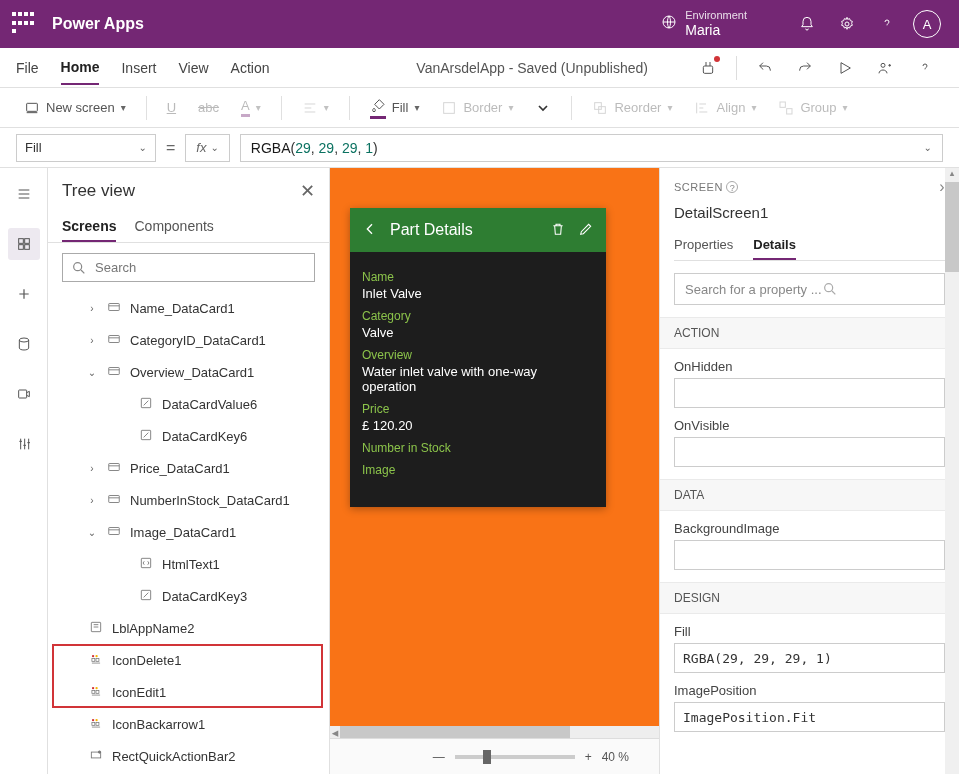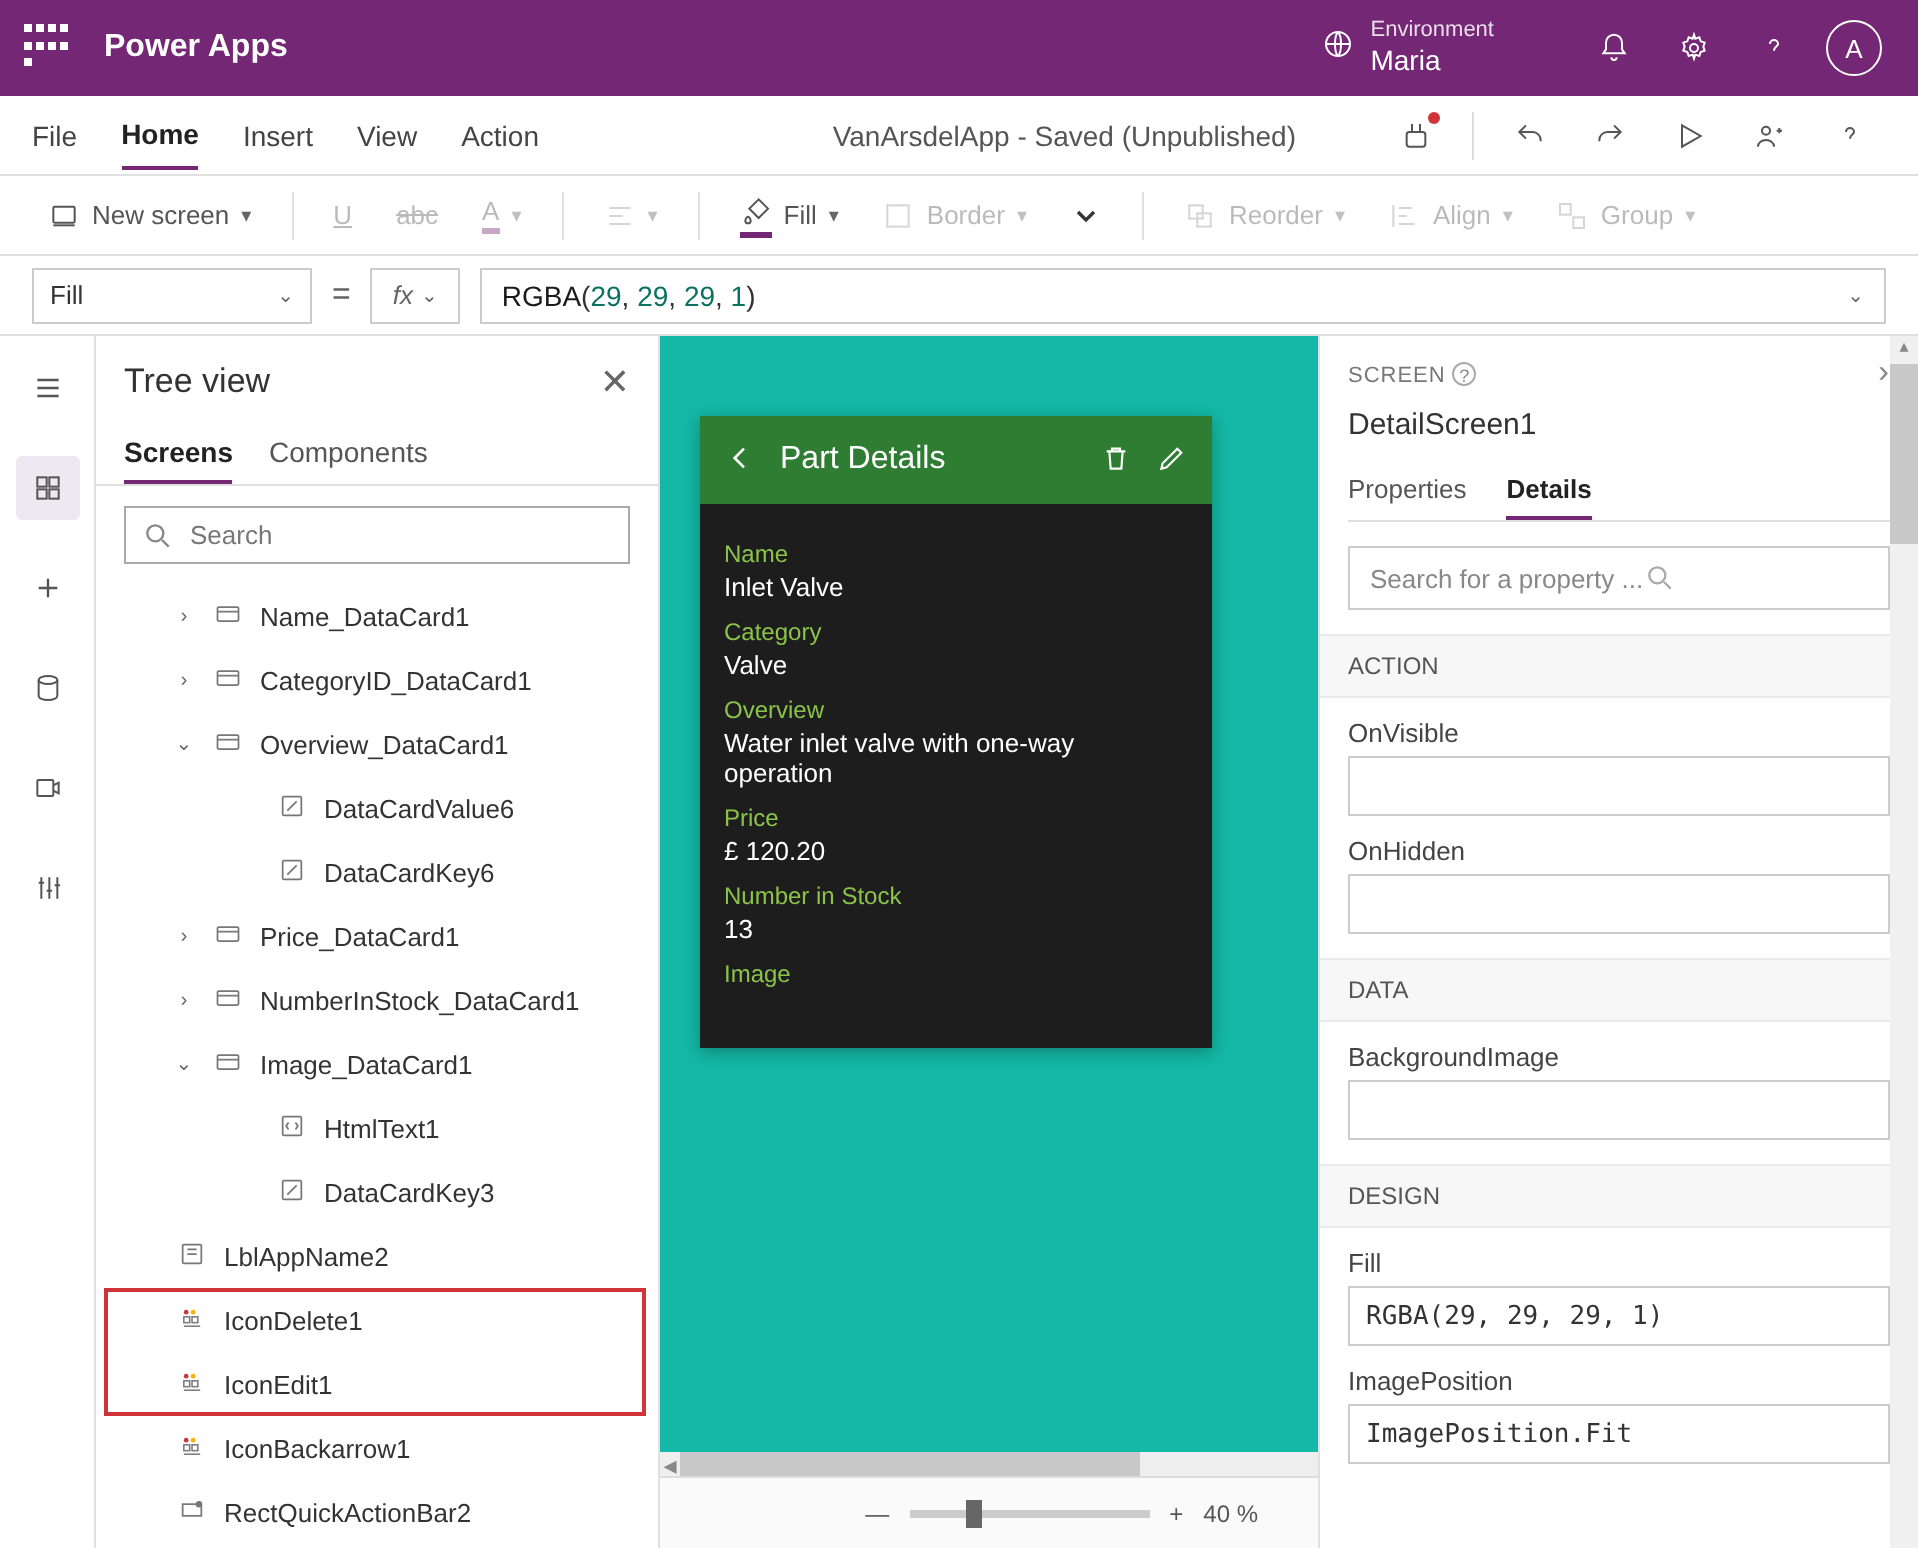--- a/index.html
+++ b/index.html
@@ -64,21 +64,21 @@
 .tree-panel .search-box { border: 1px solid #aaa; height: 29px; display: flex; align-items: center; padding: 0 8px; gap: 8px; color: #777; }
 .tree-panel .tree-scroll { flex: 1; overflow-y: auto; padding-bottom: 10px; position: relative; }
 .tree-item { display: flex; align-items: center; height: 32px; padding-left: 14px; gap: 6px; cursor: pointer; font-size: 13px; color: #333; }
 .tree-item .tw { width: 12px; color: #666; font-size: 10px; text-align: center; }
 .tree-item .ti-icon { width: 20px; text-align: center; color: #666; }
 .tree-item.depth1 { padding-left: 38px; }
 .tree-item.depth2 { padding-left: 70px; }
 .highlight-box { position: absolute; border: 2px solid #d13438; left: 4px; right: 6px; pointer-events: none; }
 
 
-.canvas-area { flex: 1; background: #14b8a6; display: flex; flex-direction: column; position: relative; }
+.canvas-area { flex: 1; background: #f97316; display: flex; flex-direction: column; position: relative; }
 .canvas-scroll { flex: 1; overflow: auto; padding: 40px 0 0 20px; }
 .phone-frame { width: 256px; background: #1d1d1d; color: white; box-shadow: 0 2px 8px rgba(0,0,0,0.3); }
 .phone-header { background: #2e7d32; height: 44px; display: flex; align-items: center; padding: 0 12px; gap: 12px; }
 .phone-header .ph-title { flex: 1; font-size: 16px; }
 .phone-header .ph-icon { cursor: pointer; }
 .phone-body { padding: 10px 12px 30px; }
 .phone-body .fld-label { color: #8bc34a; font-size: 12px; margin-top: 8px; }
 .phone-body .fld-value { color: white; font-size: 13px; margin-top: 2px; }
 .canvas-footer { height: 36px; border-top: 1px solid #ddd; background: #fafafa; display: flex; align-items: center; justify-content: flex-end; padding: 0 30px 0 10px; gap: 10px; font-size: 12px; color: #555; }
 .zoom-slider { width: 120px; height: 4px; background: #ccc; position: relative; }
@@ -506,21 +506,20 @@
         <div class="phone-body" id="phone-body">
             <div class="fld-label">Name</div>
             <div class="fld-value">Inlet Valve</div>
             <div class="fld-label">Category</div>
             <div class="fld-value">Valve</div>
             <div class="fld-label">Overview</div>
             <div class="fld-value">Water inlet valve with one-way operation</div>
             <div class="fld-label">Price</div>
             <div class="fld-value">£ 120.20</div>
             <div class="fld-label">Number in Stock</div>
-            <div class="fld-value">13</div>
             <div class="fld-label">Image</div>
           </div>
       </div>
     </div>
     <div class="hscroll">
         <span style="width:10px;text-align:center;color:#888">◂</span>
         <div class="ht" style="width:230px"></div>
       </div>
     <div class="canvas-footer">
       <span style="cursor:pointer">—</span>
@@ -550,25 +549,25 @@
     <div class="pp-search">
       <span>Search for a property ...</span>
       <svg viewBox="0 0 24 24" fill="none" stroke="#aaa" stroke-width="1.8">
           <circle cx="10" cy="10" r="6"></circle>
           <path d="M20 20l-5-5"></path>
         </svg>
     </div>
     <div class="pp-body" id="pp-body">
         <div class="pp-section-title">ACTION</div>
         <div class="pp-field">
+          <div class="pp-field-label">OnHidden</div>
+          <div class="pp-field-input empty"></div>
+        </div>
+        <div class="pp-field">
           <div class="pp-field-label">OnVisible</div>
-          <div class="pp-field-input empty"></div>
-        </div>
-        <div class="pp-field">
-          <div class="pp-field-label">OnHidden</div>
           <div class="pp-field-input empty"></div>
         </div>
         <div class="pp-section-title">DATA</div>
         <div class="pp-field">
           <div class="pp-field-label">BackgroundImage</div>
           <div class="pp-field-input empty"></div>
         </div>
         <div class="pp-section-title">DESIGN</div>
         <div class="pp-field">
           <div class="pp-field-label">Fill</div>

